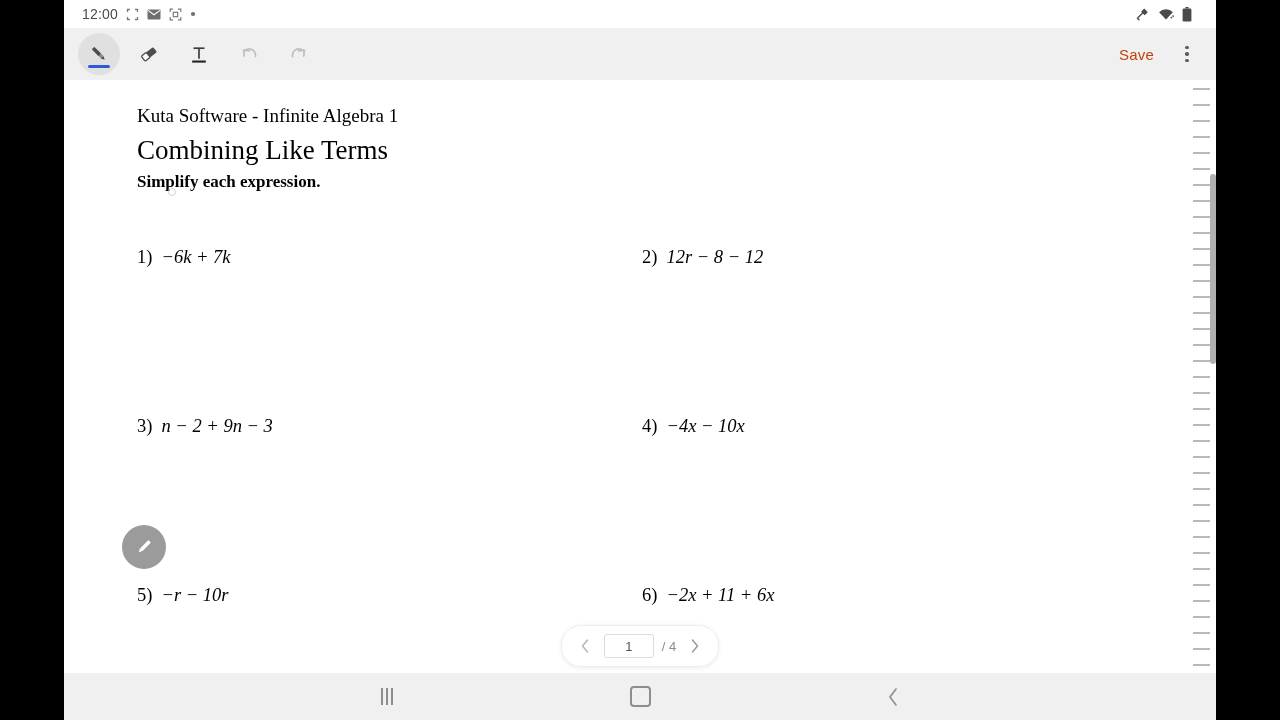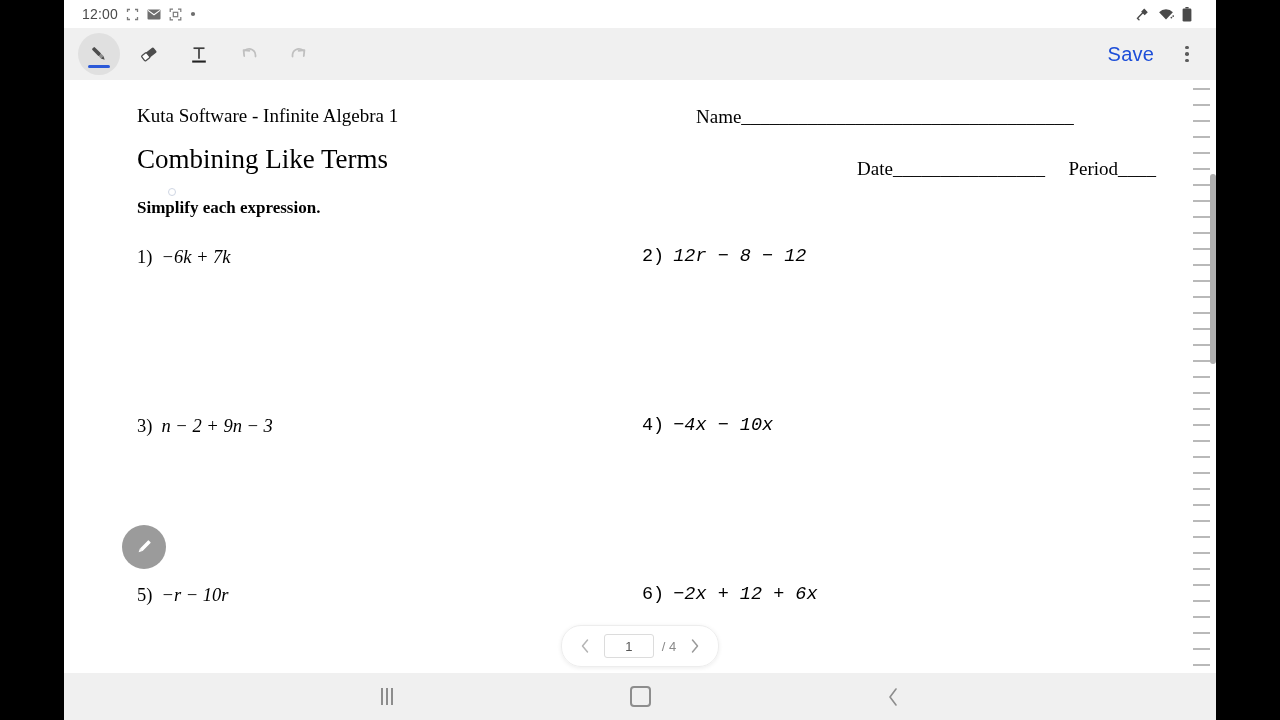--- a/index.html
+++ b/index.html
@@ -101,22 +101,22 @@
   }
   #toolbar-right {
     position: absolute;
     right: 16px; top: 0;
     height: 52px;
     display: flex;
     align-items: center;
     gap: 14px;
   }
   #save-button {
-    font-size: 20px;
-    color: #1d4ed8;
+    font-size: 15px;
+    color: #c2410c;
     background: none;
     border: none;
     padding: 4px 6px;
     cursor: pointer;
     font-family: "Liberation Sans", sans-serif;
     letter-spacing: .2px;
   }
   #overflow-button {
     width: 26px; height: 34px;
     background: none; border: none;
@@ -154,26 +154,26 @@
     left: 73px; top: 24px;
     width: 1020px;
   }
   #kuta-line {
     font-size: 19px;
     line-height: 24px;
   }
   #worksheet-title {
     font-size: 27px;
     line-height: 34px;
-    margin-top: 14px;
+    margin-top: 5px;
   }
   #instruction {
     font-size: 17px;
     font-weight: bold;
-    margin-top: 22px;
+    margin-top: 5px;
   }
   #name-block {
     position: absolute;
     left: 632px; top: 25px;
     width: 460px;
     text-align: left;
   }
   #name-line {
     font-size: 19px;
     line-height: 24px;
@@ -197,21 +197,21 @@
     height: 169px;
   }
   .prob {
     position: absolute;
     top: 0;
     font-size: 18.5px;
     line-height: 24px;
     white-space: nowrap;
   }
   .prob.col1 { left: 0px; }
-  .prob.col2 { left: 505px; font-family: Liberation Mono, monospace; }
+  .prob.col2 { left: 505px; }
   .prob .num { margin-right: 9px; }
   .prob .expr { font-size: 18.5px; }
   .ital { font-style: italic; }
 
   #ink-dot {
     position: absolute;
     left: 104px;
     top: 108px;
     width: 6px; height: 6px;
     border: 1px solid #cfd6e3;
@@ -444,26 +444,20 @@
     <div id="canvas">
       <div id="sheet">
 
         <div id="doc-header">
           <div id="kuta-line">Kuta Software - Infinite Algebra 1</div>
           <div id="worksheet-title">Combining Like Terms</div>
           <div id="instruction">Simplify each expression.</div>
         </div>
 
         <div id="name-block">
-          <div id="name-line">Name___________________________________</div>
-          <div id="datep-line">
-            <span>Date________________</span>
-            <span style="display:inline-block;width:14px;"></span>
-            <span>Period____</span>
-          </div>
         </div>
 
         <div class="prob-grid">
           <div class="prob-row">
             <div class="prob col1">
               <span class="num">1)</span><span class="expr ital">−6k + 7k</span>
             </div>
             <div class="prob col2">
               <span class="num">2)</span><span class="expr ital">12r − 8 − 12</span>
             </div>
@@ -474,21 +468,21 @@
             </div>
             <div class="prob col2">
               <span class="num">4)</span><span class="expr ital">−4x − 10x</span>
             </div>
           </div>
           <div class="prob-row">
             <div class="prob col1">
               <span class="num">5)</span><span class="expr ital">−r − 10r</span>
             </div>
             <div class="prob col2">
-              <span class="num">6)</span><span class="expr ital">−2x + 12 + 6x</span>
+              <span class="num">6)</span><span class="expr ital">−2x + 11 + 6x</span>
             </div>
           </div>
         </div>
 
         <div id="ink-dot"></div>
       </div>
 
       <div id="ruler">
           <div class="tick" style="top: 8px;"></div>
           <div class="tick" style="top: 24px;"></div>

